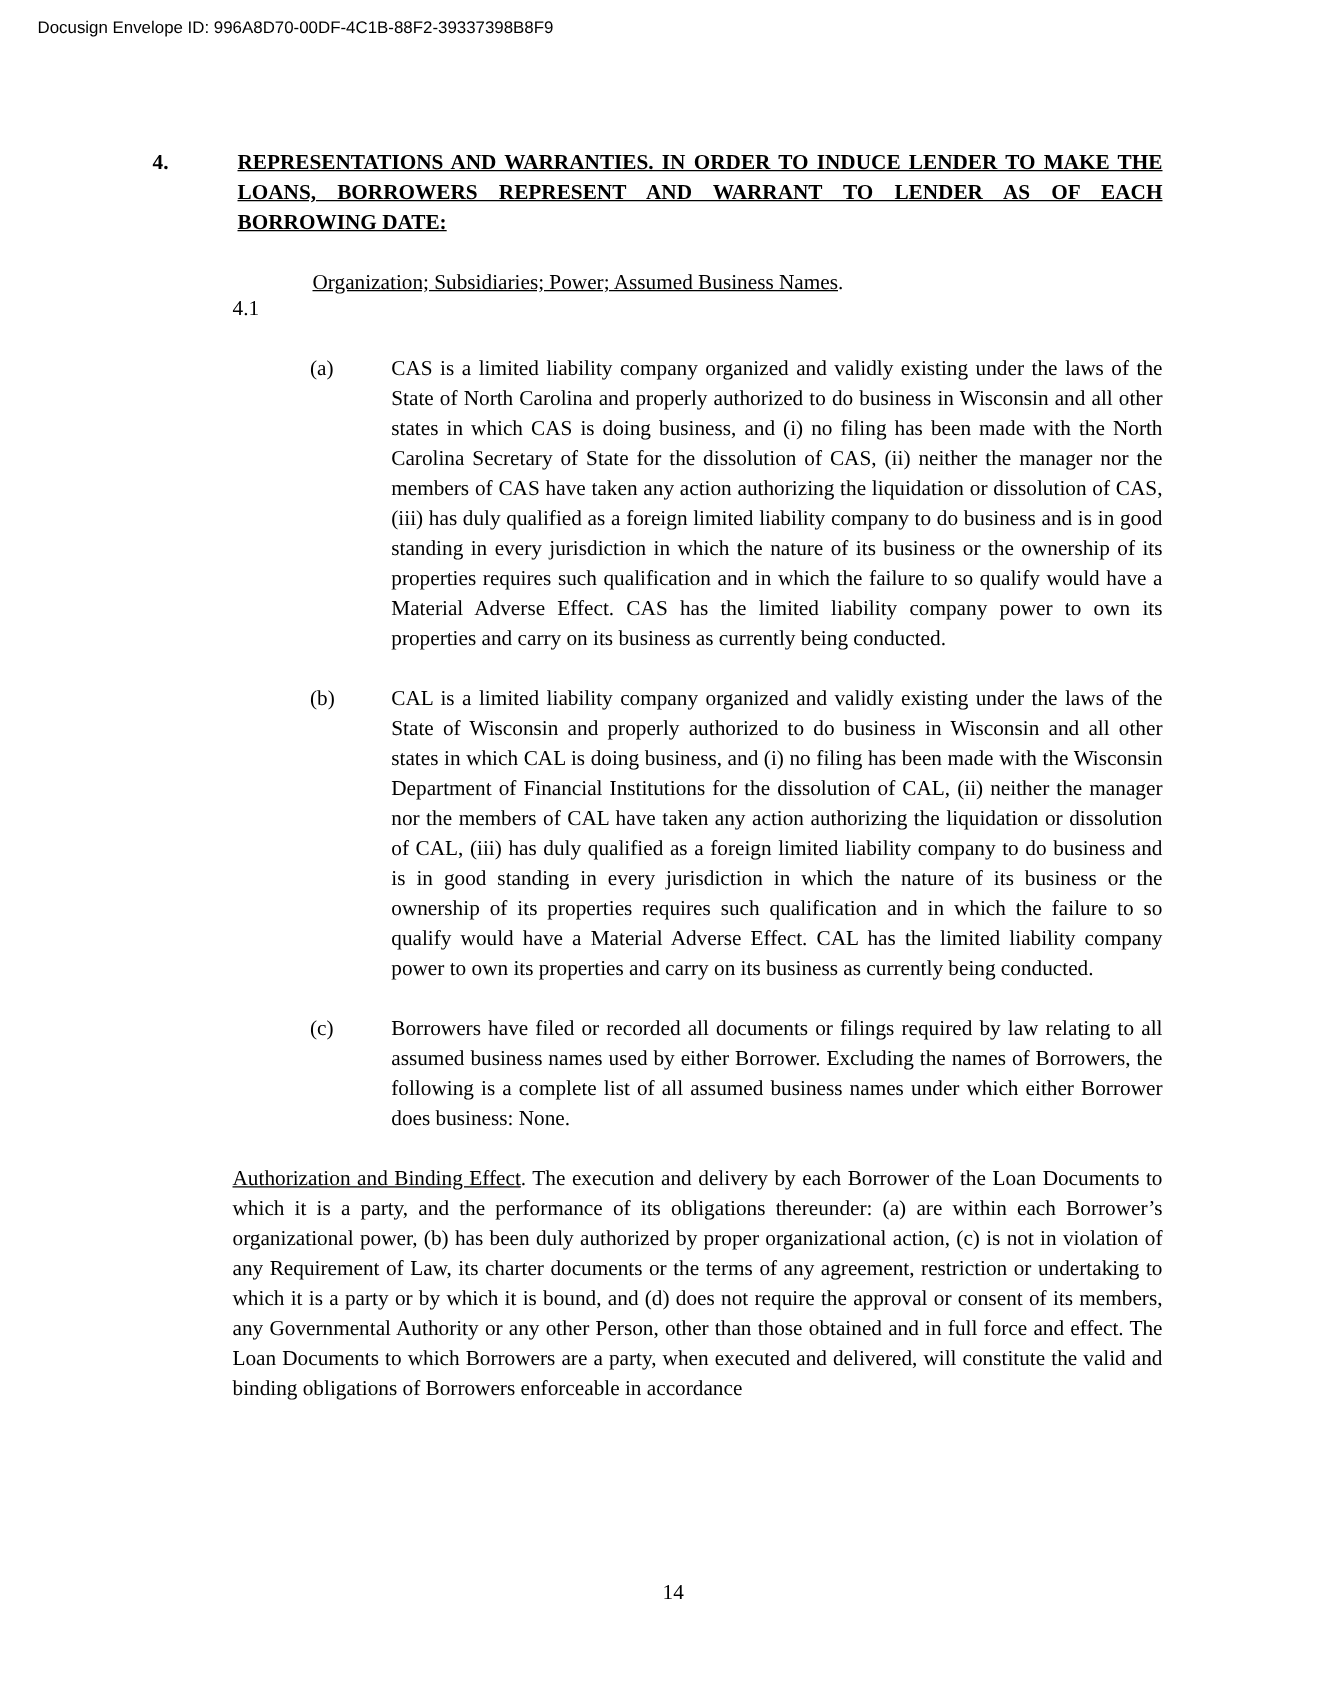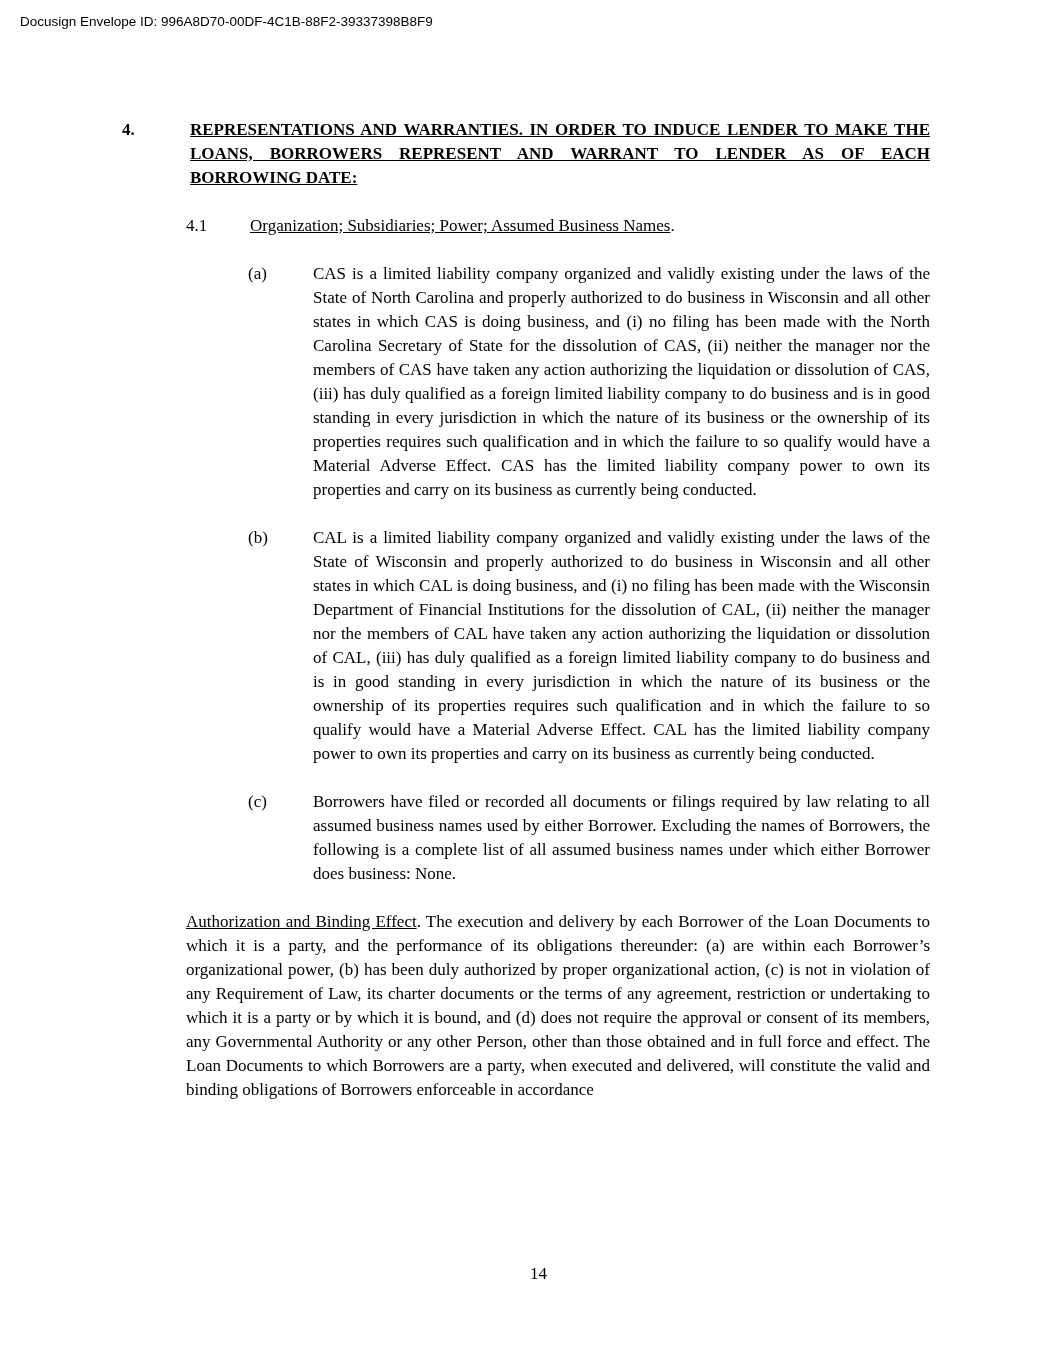--- a/index.html
+++ b/index.html
@@ -11,40 +11,40 @@
   .page {
     position: relative;
     width: 1055px;
     height: 1365px;
     background: #ffffff;
     overflow: hidden;
   }
   .docusign-header {
     position: absolute;
     top: 14px;
-    left: 20px;
+    left: 30px;
     font-family: "Liberation Sans", sans-serif;
     font-size: 13.5px;
     color: #000000;
     white-space: nowrap;
   }
   .content {
     position: absolute;
     top: 118px;
     left: 122px;
     width: 808px;
     font-size: 17px;
     line-height: 24px;
   }
   .row { display: flex; margin-bottom: 24px; }
   .row .num { flex: 0 0 68px; }
   .section-heading { font-weight: bold; }
   .section-heading .text { text-align: justify; text-decoration: underline; }
   .sub { margin-left: 64px; }
-  .sub .num { flex: 0 0 64px; }
+  .sub .num { flex: 0 0 64px; margin-top: 21px; }
   .item { margin-left: 126px; }
   .item .num { flex: 0 0 65px; }
   .text { flex: 1; }
   .justify { text-align: justify; }
   .u { text-decoration: underline; }
   .page-number {
     position: absolute;
     top: 1262px;
     left: 11px;
     width: 100%;

